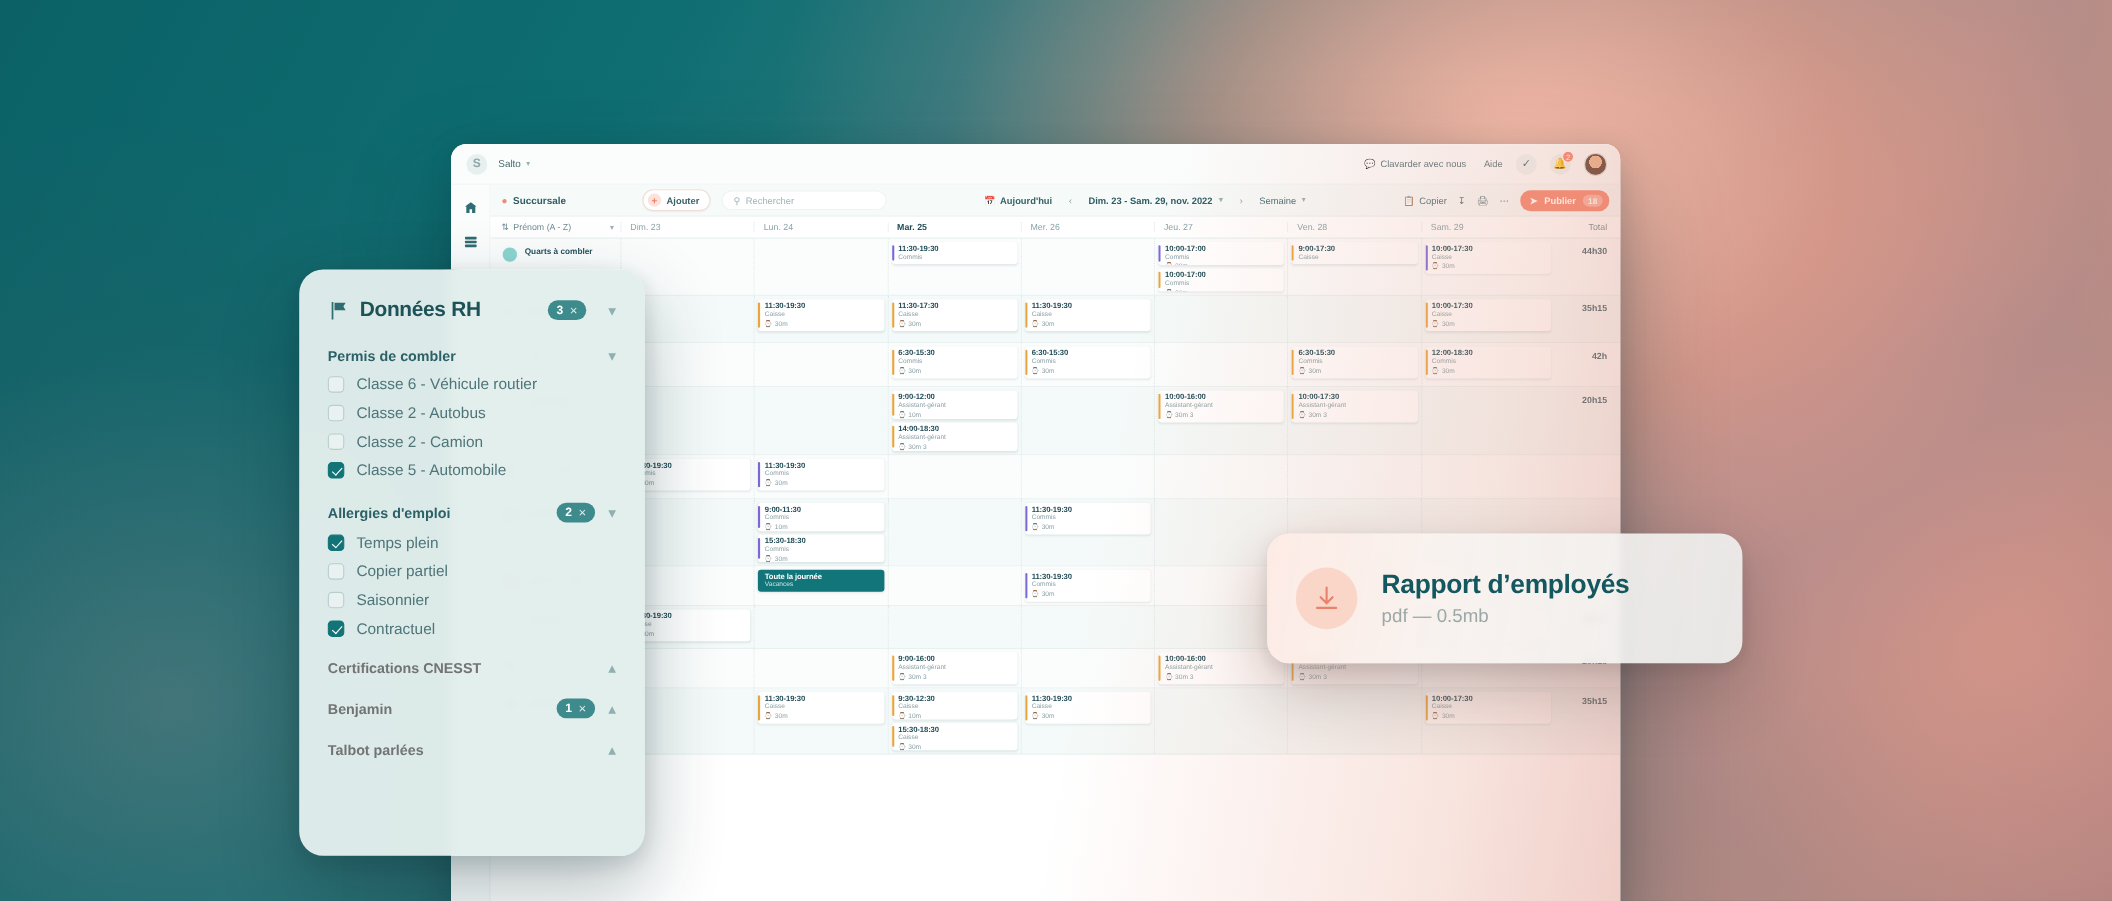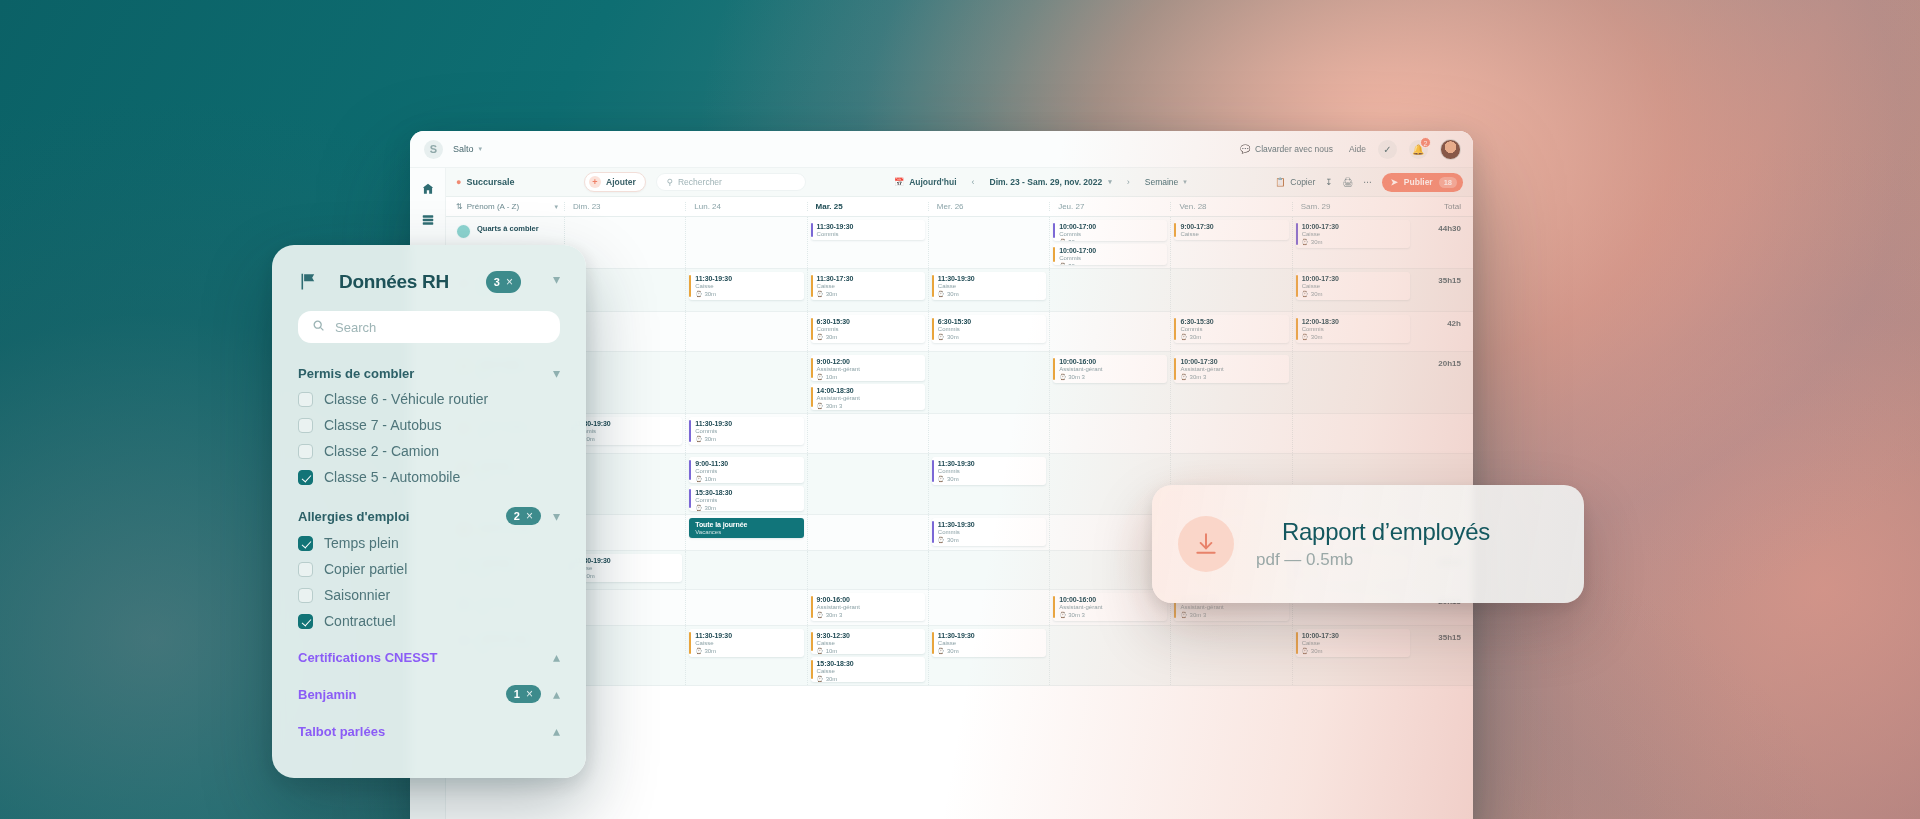--- a/index.html
+++ b/index.html
@@ -168,21 +168,21 @@
 
   
   #filter-panel {
     position: absolute; left: 272px; top: 245px; width: 314px; height: 533px;
     background: rgba(226,238,236,.97);
     border-radius: 22px;
     box-shadow: 0 30px 70px rgba(8,40,45,.30), 0 6px 20px rgba(8,40,45,.14);
     padding: 26px 26px 0 26px;
     backdrop-filter: blur(6px);
   }
-  .fp-head { display: flex; gap: 20px; }
+  .fp-head { display: flex; align-items: center; gap: 8px; }
   .fp-flag { width: 21px; height: 21px; color: #2f6d73; }
   .fp-title { font-size: 19px; font-weight: 700; color: #1d5258; letter-spacing: -.3px; flex:1; }
   .count-badge {
     display: inline-flex; align-items: center; gap: 6px;
     background: #3d8b8c; color: #fff; border-radius: 11px; padding: 2px 8px;
     font-size: 11px; font-weight: 700;
   }
   .count-badge .x { font-weight: 400; opacity: .85; font-size: 12px; }
   .chev { color: #8fb0b0; font-size: 14px; margin-left: 12px; }
   .search-box {
@@ -199,36 +199,36 @@
   .group-title { font-size: 13px; font-weight: 700; color: #2c6067; flex: 1; }
   .opt { display: flex; align-items: center; gap: 11px; margin-top: 10px; }
   .cbx { width: 15px; height: 15px; border-radius: 4px; border: 1.5px solid #b8cdcc; background: #eaf2f1; flex:none;}
   .cbx.on { background: #127477; border-color: #127477; position: relative; }
   .cbx.on::after {
     content: ""; position: absolute; left: 4.5px; top: 2px; width: 4px; height: 8px;
     border: solid #fff; border-width: 0 1.8px 1.8px 0; transform: rotate(42deg);
   }
   .opt-label { font-size: 14px; color: #4e757a; }
   .sec-row { display: flex; align-items: center; margin-top: 20px; }
-  .sec-title { font-size: 13px; font-weight: 700; color: #8b5cf6; flex: 1; }
+  .sec-title { font-size: 13px; font-weight: 700; color: #737373; flex: 1; }
 
   
   #dl-card {
     position: absolute; left: 1152px; top: 485px; width: 432px; height: 118px;
     background: linear-gradient(100deg, rgba(253,235,229,.96) 0%, rgba(248,243,240,.93) 38%, rgba(238,241,240,.90) 100%);
     border-radius: 20px;
     box-shadow: 0 26px 60px rgba(40,30,30,.22), 0 5px 16px rgba(40,30,30,.10);
     display: flex; align-items: center; gap: 22px; padding: 0 26px;
     backdrop-filter: blur(3px);
   }
   .dl-ico {
     width: 56px; height: 56px; border-radius: 50%; background: rgba(249,205,190,.75);
     display: flex; align-items: center; justify-content: center; flex: none;
   }
-  .dl-title { font-size: 24px; font-weight: 400; color: #14585f; letter-spacing: -.3px; margin-left: 26px; }
+  .dl-title { font-size: 24px; font-weight: 700; color: #14585f; letter-spacing: -.3px; }
   .dl-sub { font-size: 17px; color: #9aa8a7; margin-top: 4px; }
   .glow {
     position: absolute; left: 1112px; top: 458px; width: 190px; height: 190px;
     border-radius: 50%; background: radial-gradient(circle, rgba(250,214,200,.55) 0%, rgba(250,214,200,0) 70%);
     pointer-events: none;
   }
 </style>
 </head>
 <body>
 
@@ -750,43 +750,34 @@
         </svg>
     </span>
     <span class="fp-title">Données RH</span>
     <span class="count-badge">
       <span>3</span>
       <span class="x">×</span>
     </span>
     <span class="chev">▾</span>
   </div>
 
-  <div class="search-box">
-    <span class="ic">
-      <svg width="13" height="13" viewBox="0 0 24 24" fill="none" stroke="currentColor" stroke-width="2.4">
-          <circle cx="10.5" cy="10.5" r="6.5"></circle>
-          <path d="M15.5 15.5 21 21"></path>
-        </svg>
-    </span>
-    <input placeholder="Search" style="">
-  </div>
 
   <div id="filter-groups">
       <div>
         <div class="group-title-row">
           <span class="group-title">Permis de combler</span>
           <span class="chev">▾</span>
         </div>
         <div class="opt">
           <span class="cbx"></span>
           <span class="opt-label">Classe 6 - Véhicule routier</span>
         </div>
         <div class="opt">
           <span class="cbx"></span>
-          <span class="opt-label">Classe 7 - Autobus</span>
+          <span class="opt-label">Classe 2 - Autobus</span>
         </div>
         <div class="opt">
           <span class="cbx"></span>
           <span class="opt-label">Classe 2 - Camion</span>
         </div>
         <div class="opt">
           <span class="cbx on"></span>
           <span class="opt-label">Classe 5 - Automobile</span>
         </div>
       </div>

